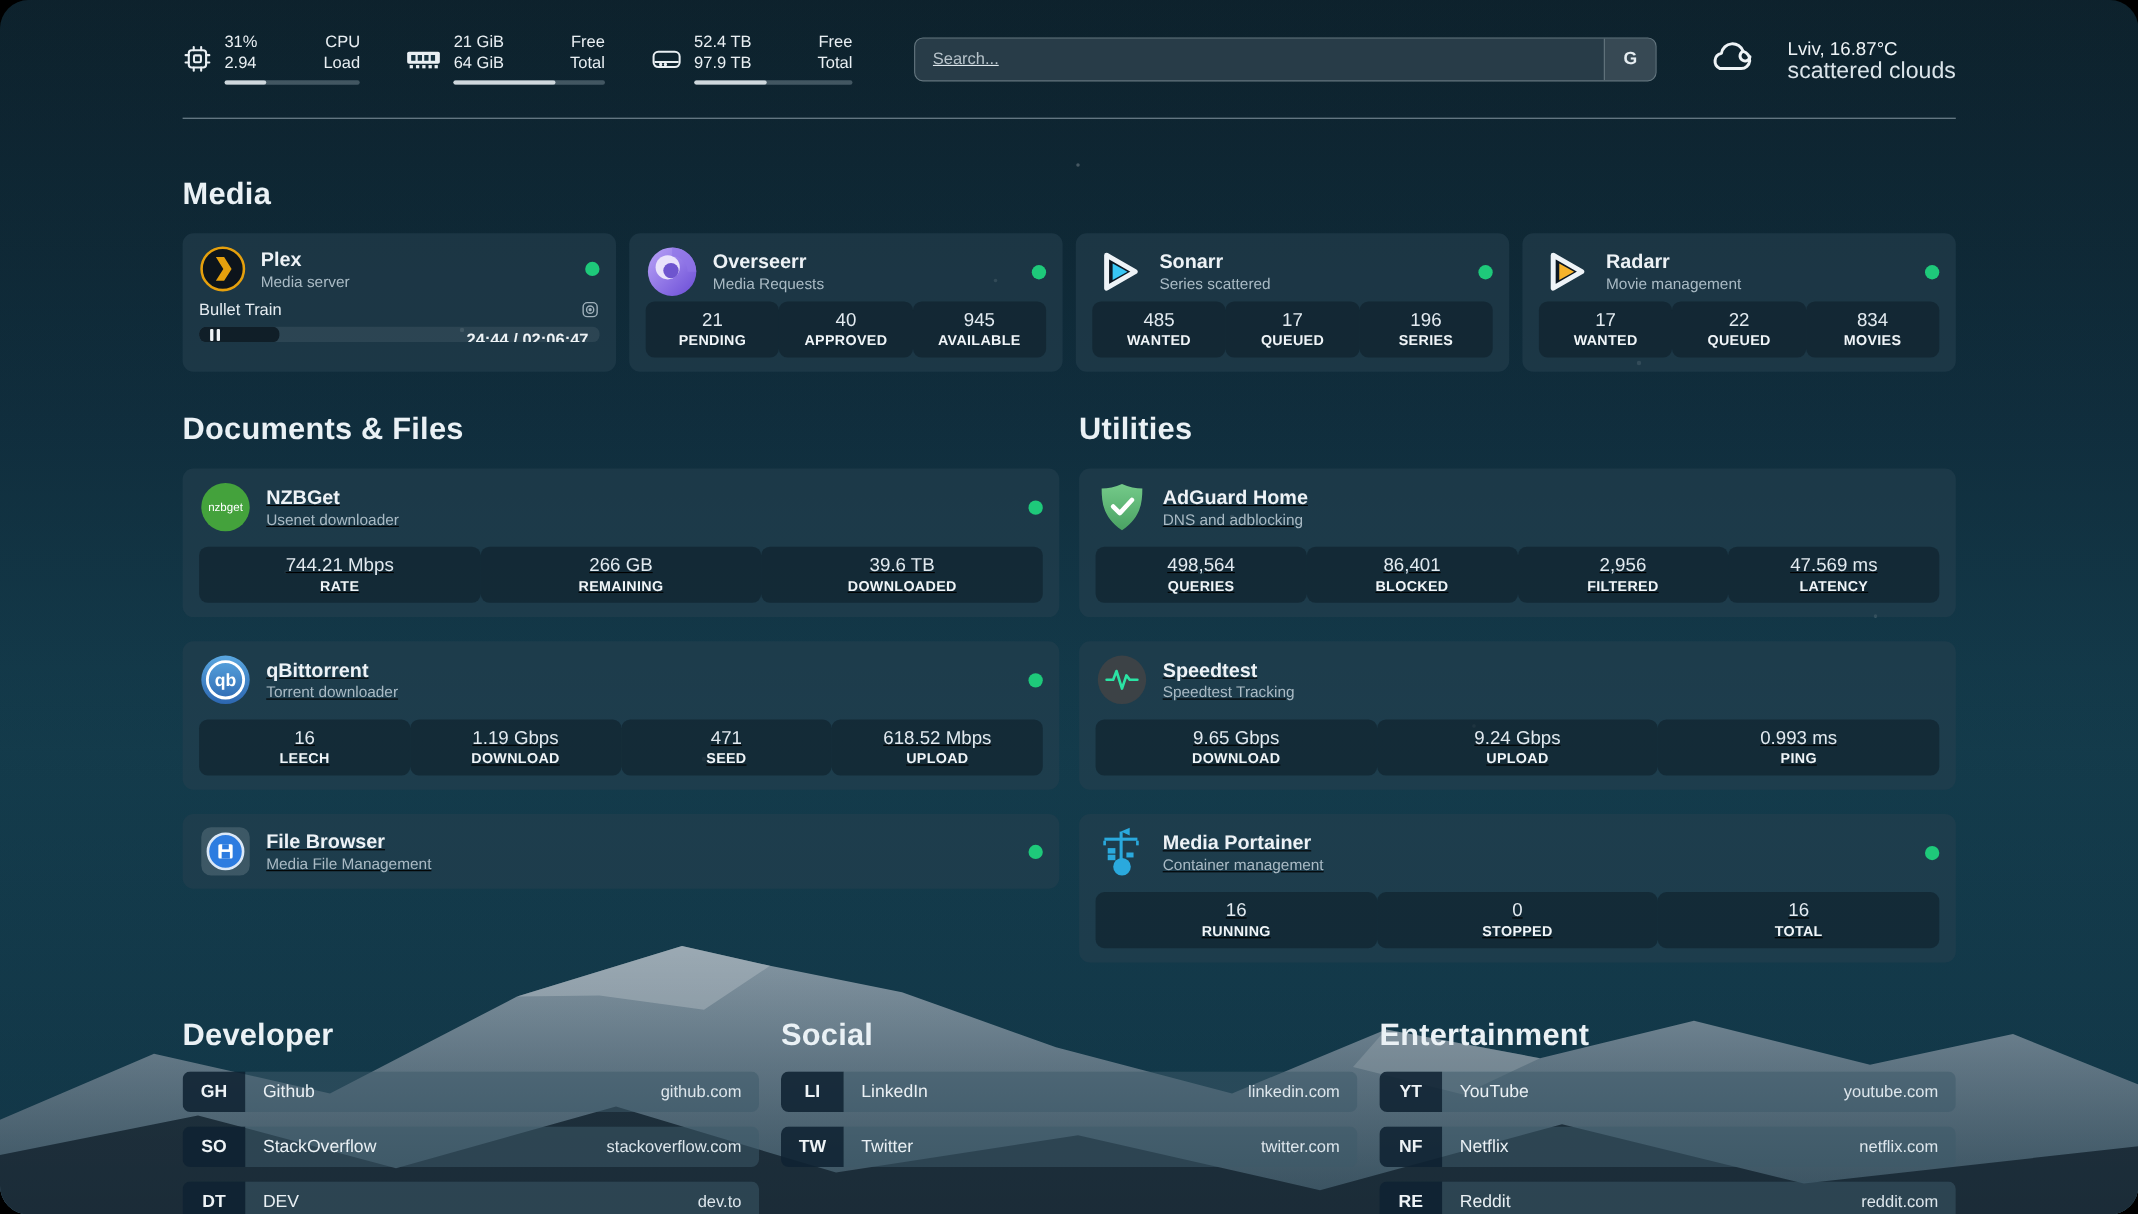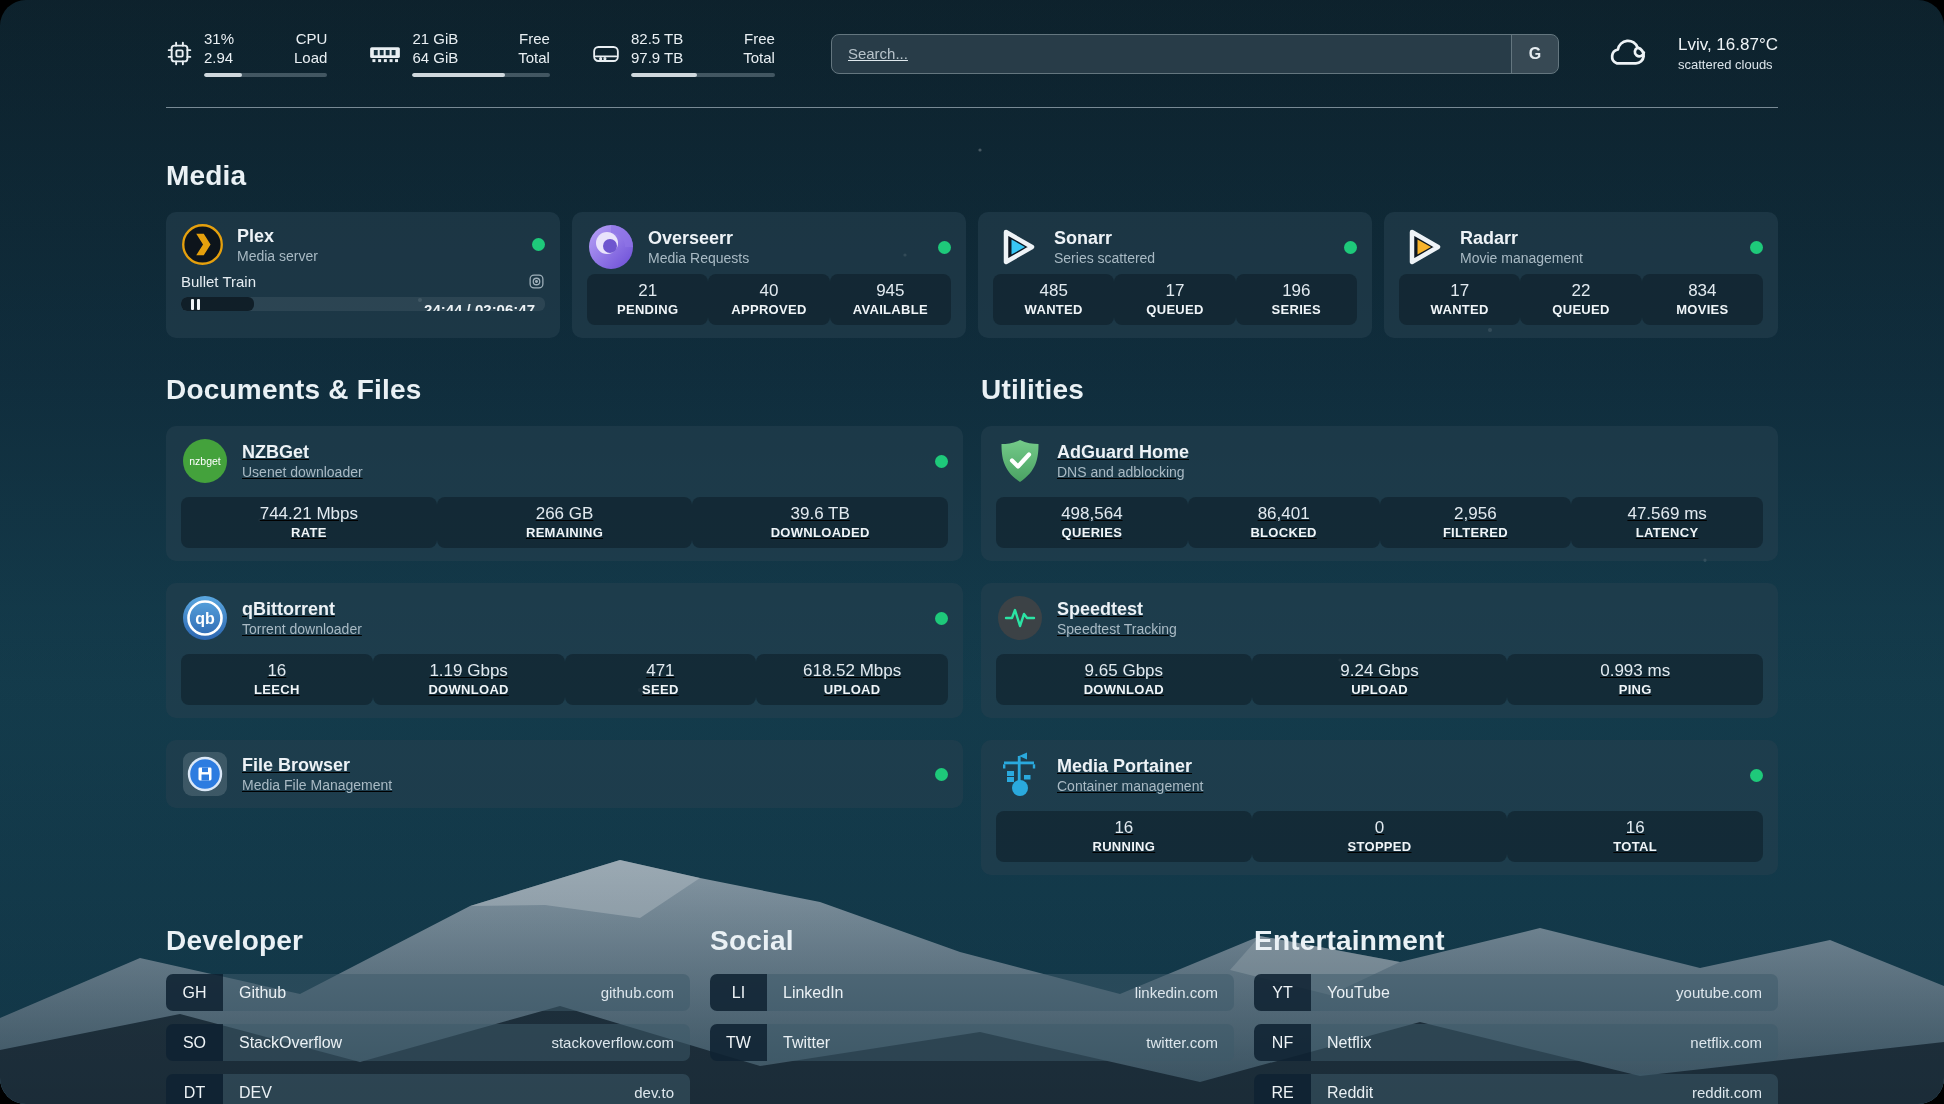--- a/index.html
+++ b/index.html
@@ -22,21 +22,21 @@
   .mon-bar i{display:block;height:100%;border-radius:2px;background:#cfd8dd;}
   .search-wrap{flex:1;display:flex;align-items:stretch;margin:0 46px 0 56px;height:38px;
     background:rgba(46,66,78,.82);border:1px solid #64767f;border-radius:8px;overflow:hidden;}
   .search-wrap input{flex:1;background:transparent;border:none;outline:none;padding:0 16px;
     font-size:15px;color:#dfe8ed;font-family:"Liberation Sans",sans-serif;text-decoration:underline;}
   .search-wrap input::placeholder{color:#b7c3ca;}
   .g-btn{width:46px;display:flex;align-items:center;justify-content:center;border-left:1px solid #64767f;
     background:rgba(255,255,255,.07);color:#e6edf1;font-size:16px;font-weight:600;cursor:pointer;}
   .weather{display:flex;gap:27px;align-items:center;color:#eef3f6;}
   .weather .w1{font-size:17px;line-height:21px;}
-  .weather .w2{font-size:13px;line-height:19px;color:#dbe4ea;}
+  .weather .w2{font-size:21px;line-height:19px;color:#dbe4ea;}
   .divider{margin-top:30px;height:1px;background:rgba(208,223,231,.55);}
 
   
   .sec-title{font-size:28px;font-weight:600;color:#eaf1f5;letter-spacing:.2px;}
   .media-title{margin-top:52px;}
   .media-cards{margin-top:20px;display:grid;grid-template-columns:repeat(4,1fr);gap:12px;}
   .two-col{margin-top:36px;display:grid;grid-template-columns:1fr 1fr;gap:18px;}
   .col{display:flex;flex-direction:column;}
   .col .cards{margin-top:20px;display:flex;flex-direction:column;gap:22px;text-decoration:underline;}
 
@@ -62,21 +62,21 @@
   .plex-fill{position:absolute;left:0;top:0;bottom:0;background:rgba(7,17,26,.74);border-radius:6px;
     display:flex;align-items:center;padding-left:10px;box-sizing:border-box;}
   .pause{display:flex;gap:3px;}
   .pause i{width:3px;height:11px;background:#eef3f6;border-radius:1px;}
   .plex-time{position:absolute;right:10px;top:0;line-height:26px;font-size:15px;font-weight:600;color:#eef3f6;}
 
   
   .bookmarks{margin-top:50px;display:grid;grid-template-columns:1fr 1fr 1fr;gap:20px;}
   .bm-links{margin-top:17px;display:flex;flex-direction:column;gap:13px;}
   .bm-row{display:flex;height:37px;border-radius:7px;overflow:hidden;cursor:pointer;}
-  .bm-abbr{flex:none;width:57px;background:rgba(15,34,50,.88);color:#eef3f6;font-size:16px;font-weight:400;
+  .bm-abbr{flex:none;width:57px;background:rgba(15,34,50,.88);color:#eef3f6;font-size:16px;font-weight:700;
     display:flex;align-items:center;justify-content:center;}
   .bm-body{flex:1;display:flex;align-items:center;background:rgba(62,91,106,.52);padding:0 16px;}
   .bm-name{font-size:16px;color:#eaf0f4;}
   .bm-url{margin-left:auto;font-size:15px;color:#dde6ec;}
 </style>
 </head>
 <body>
 
 <div class="screen">
 
@@ -164,21 +164,21 @@
           <span class="mon-icon">
             <svg width="28" height="24" viewBox="0 0 26 22" fill="none" stroke="#e9eff3" stroke-width="1.7" stroke-linecap="round">
               <rect x="2" y="4.5" width="22" height="13" rx="4"></rect>
               <path d="M3.5 13.2h19"></path>
               <circle cx="8" cy="15.3" r="0.6" fill="#e9eff3"></circle>
                 <circle cx="12" cy="15.3" r="0.6" fill="#e9eff3"></circle>
             </svg>
           </span>
           <div class="mon-body">
             <div class="mon-grid">
-              <span class="mon-val">82.5 TB</span>
+              <span class="mon-val">52.4 TB</span>
               <span class="mon-lab">Free</span>
               <span class="mon-val">97.9 TB</span>
               <span class="mon-lab">Total</span>
             </div>
             <div class="mon-bar">
                 <i style="width: 46%;"></i>
               </div>
           </div>
         </div>
       </div>

